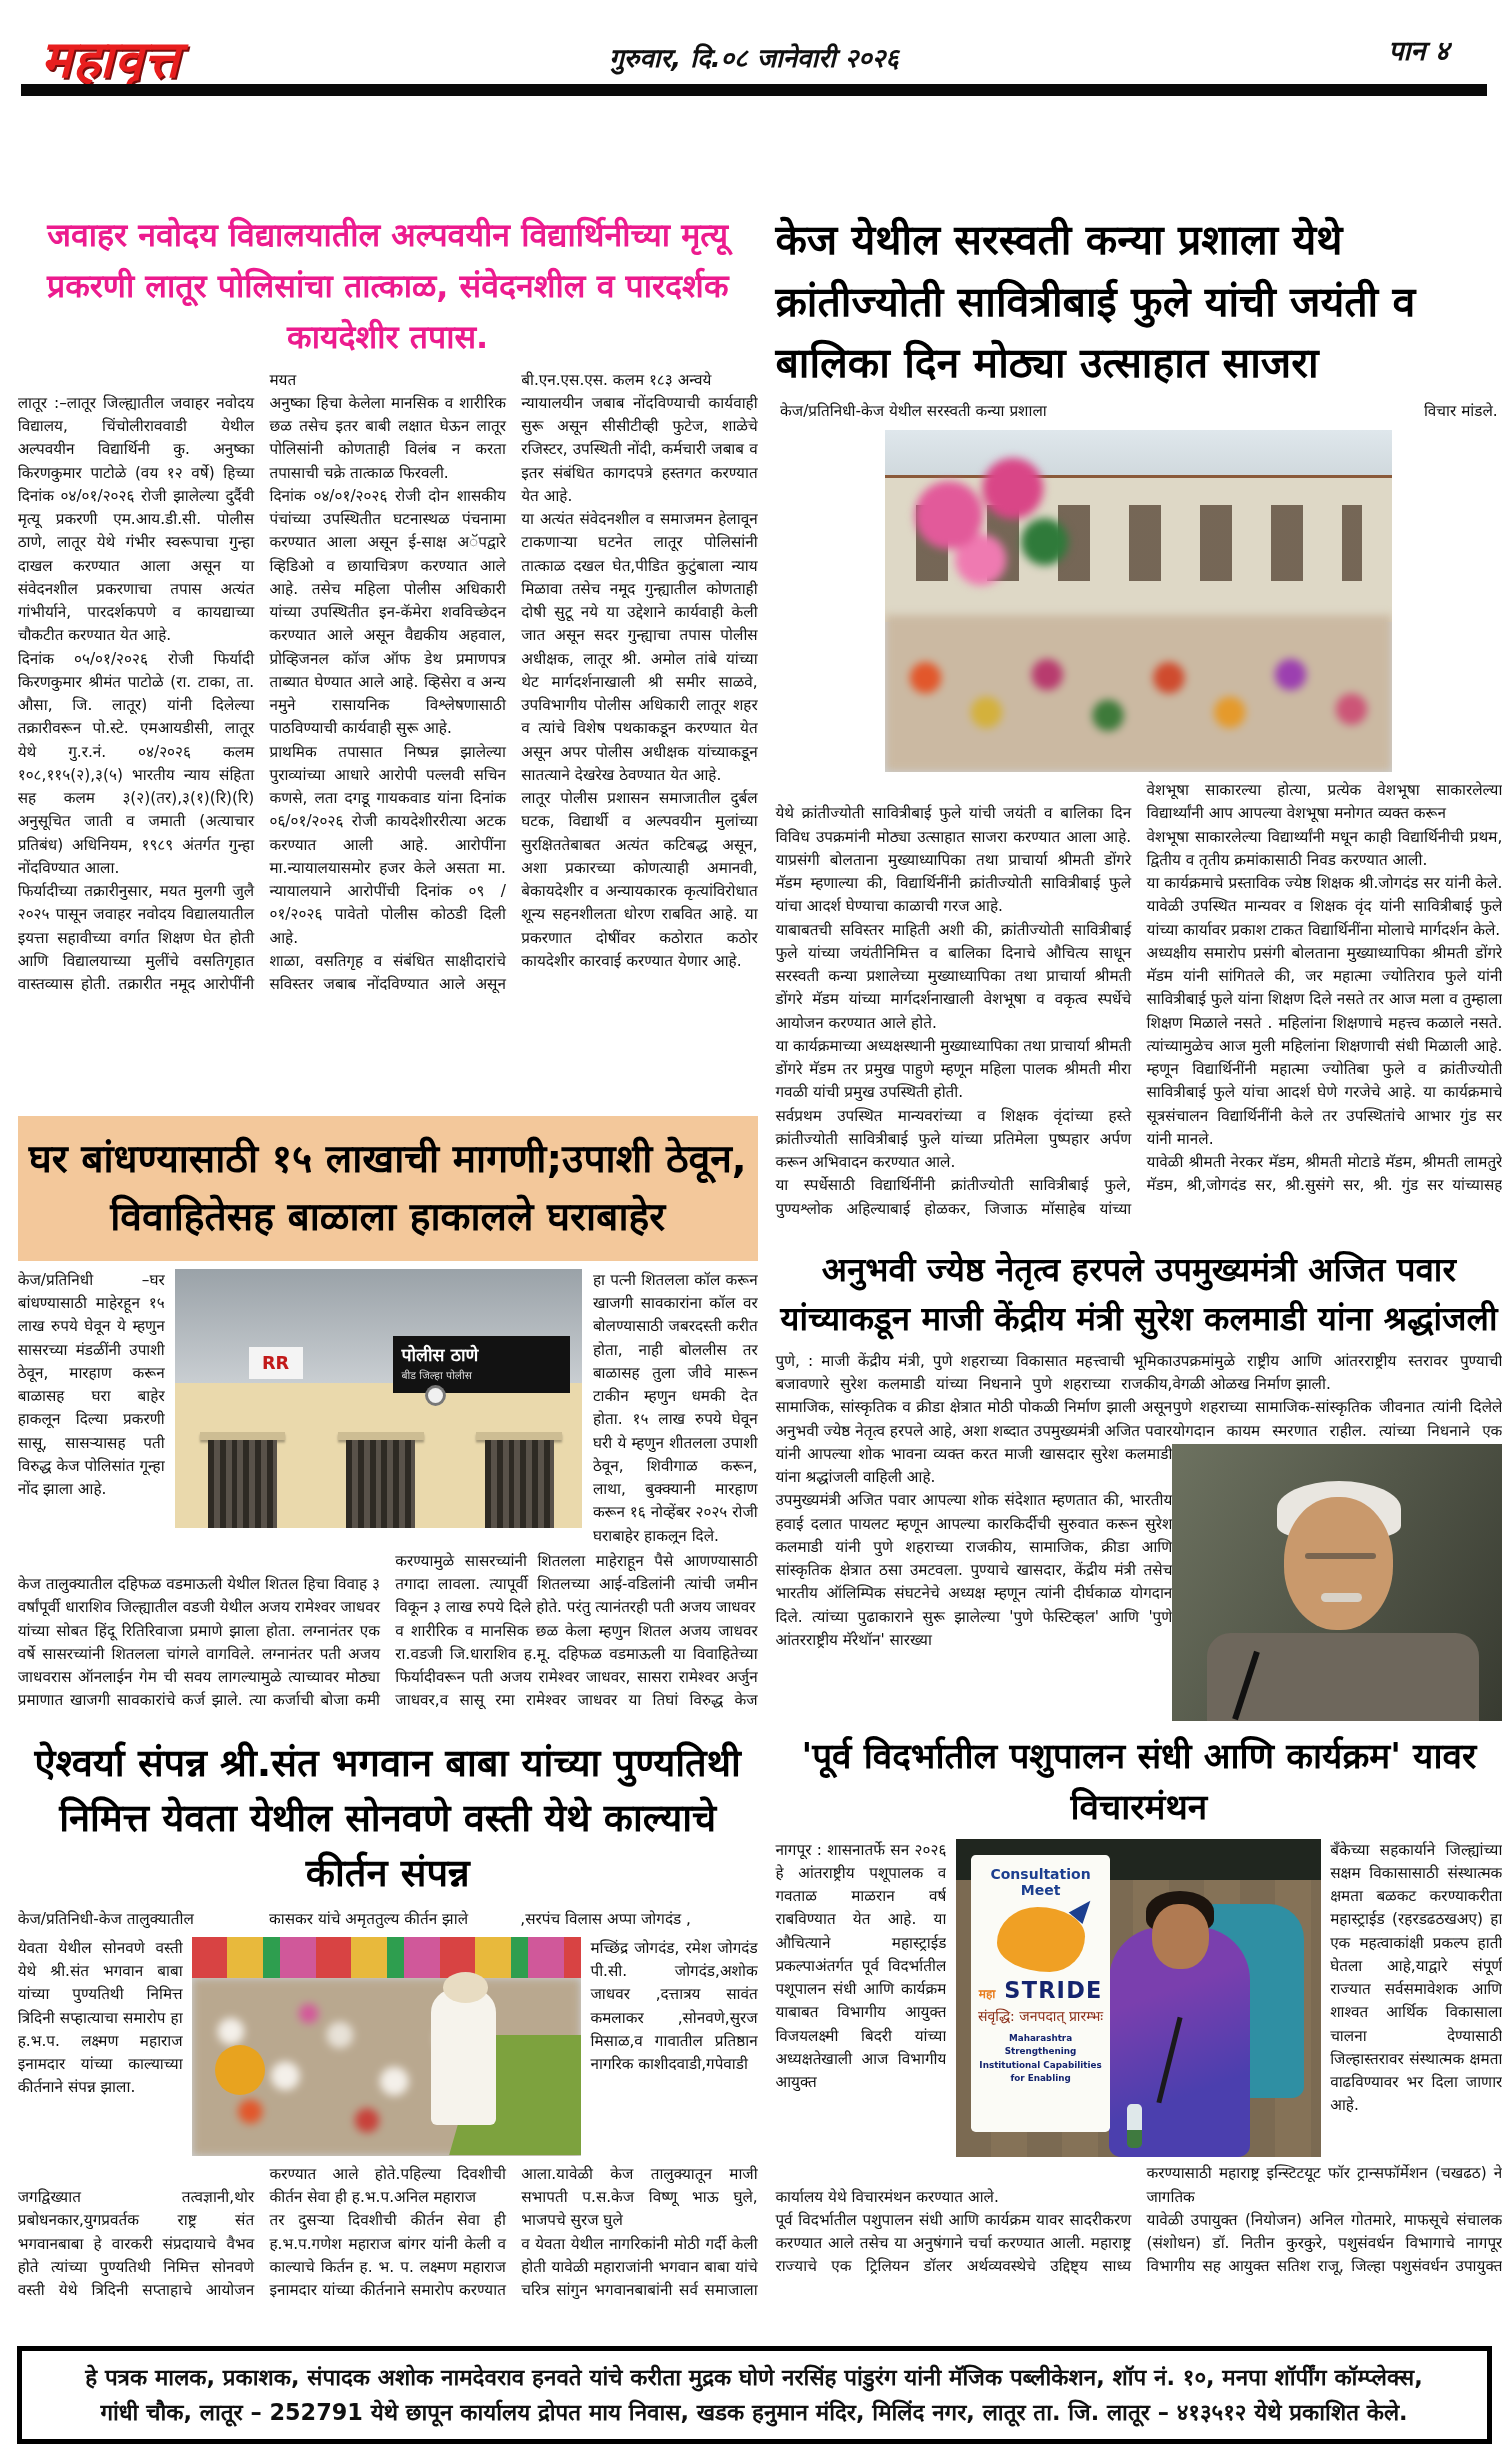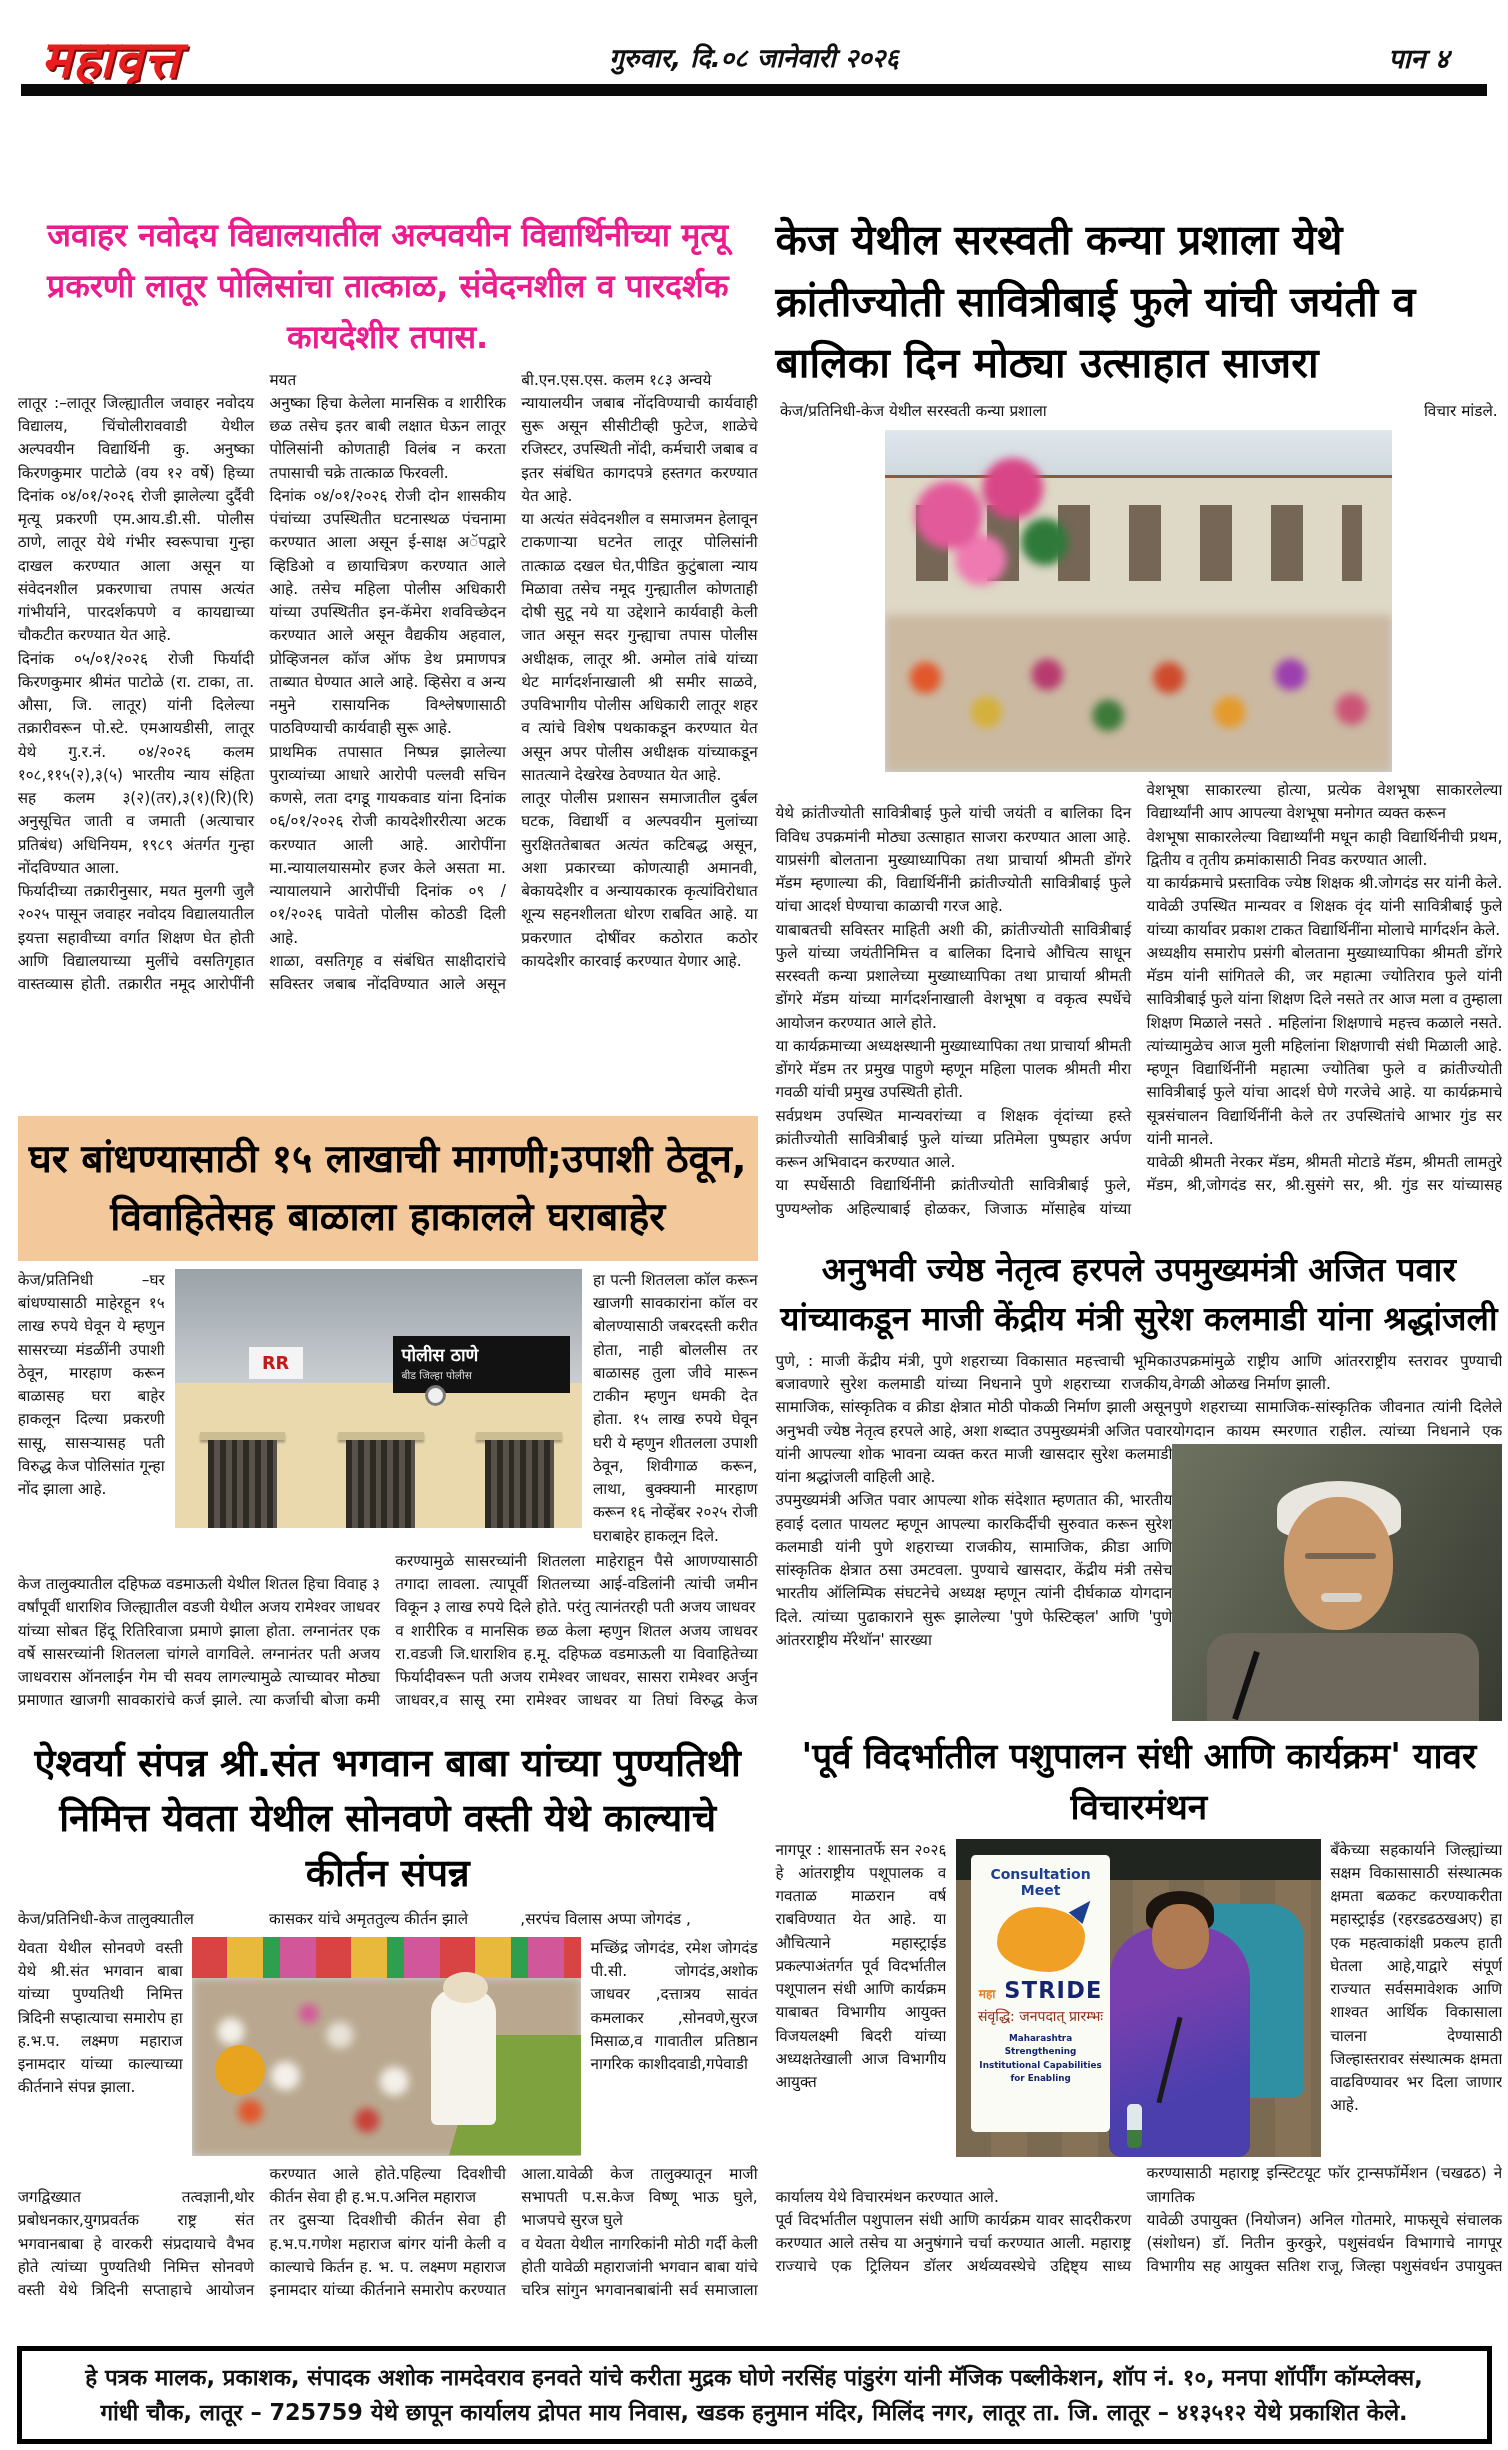--- a/index.html
+++ b/index.html
@@ -5,21 +5,21 @@
   * { margin:0; padding:0; box-sizing:border-box; }
   html,body { background:#ffffff; }
   body { font-family:"DejaVu Sans", sans-serif; color:#111; }
   .page { position:relative; width:1508px; height:2450px; background:#fff; overflow:hidden; margin:0 auto; }
 
   
   .hdr { position:relative; height:94px; padding:0 23.6px;font-style:italic; }
   .masthead { position:absolute; left:41px; top:22.4px; font-size:51px; font-weight:bold;
               color:#e81e1e; text-shadow:1.8px 1.8px 0 #7a0d0d; letter-spacing:1.2px; }
   .dateline { position:absolute; left:0; right:0; top:39px; text-align:center; font-size:26px; font-weight:bold; }
-  .pageno { position:absolute; right:59px; top:39px; font-size:27px; font-weight:bold; }
+  .pageno { position:absolute; right:59px; top:31px; font-size:27px; font-weight:bold; }
   .rule { position:absolute; top:84px; left:21px; right:21px; height:11.8px; background:#0a0a0a; }
 
   
   .main { display:flex; gap:17.7px; padding:0 17.7px; margin-top:116px; }
   .lcol { width:740px; flex:0 0 auto; }
   .rcol { width:727px; flex:0 0 auto; }
 
   .body-text { font-size:15.3px; line-height:1.52; text-align:justify; white-space:pre-line; overflow:hidden; }
   .cols-3 { column-count:3; column-gap:15.3px; }
   .cols-2 { column-count:2; column-gap:15.3px; }
@@ -327,16 +327,16 @@
           <span>कार्यालय येथे विचारमंथन करण्यात आले.
 पूर्व विदर्भातील पशुपालन संधी आणि कार्यक्रम यावर सादरीकरण करण्यात आले तसेच या अनुषंगाने चर्चा करण्यात आली. महाराष्ट्र राज्याचे एक ट्रिलियन डॉलर अर्थव्यवस्थेचे उद्दिष्ट्य साध्य करण्यासाठी महाराष्ट्र इन्स्टिटयूट फॉर ट्रान्सफॉर्मेशन (चखढठ) ने जागतिक</span>
           <span>यावेळी उपायुक्त (नियोजन) अनिल गोतमारे, माफसूचे संचालक (संशोधन) डॉ. नितीन कुरकुरे, पशुसंवर्धन विभागाचे नागपूर विभागीय सह आयुक्त सतिश राजू, जिल्हा पशुसंवर्धन उपायुक्त डॉ. नितीन फुके, सेंटर फॉर पिपल्स कलेक्टिव्हचे सजल कुलकर्णी यांचासह संबंधित विभागाचे वरिष्ठ अधिकारी उपस्थित होते.</span>
         </div>
       </div>
 
     </div>
   </div>
 
   <div class="footer">हे पत्रक मालक, प्रकाशक, संपादक अशोक नामदेवराव हनवते यांचे करीता मुद्रक घोणे नरसिंह पांडुरंग यांनी मॅजिक पब्लीकेशन, शॉप नं. १०, मनपा शॉर्पींग कॉम्प्लेक्स,
-गांधी चौक, लातूर – 725759 येथे छापून कार्यालय द्रोपत माय निवास, खडक हनुमान मंदिर, मिलिंद नगर, लातूर ता. जि. लातूर – ४१३५१२ येथे प्रकाशित केले.</div>
+गांधी चौक, लातूर – 252791 येथे छापून कार्यालय द्रोपत माय निवास, खडक हनुमान मंदिर, मिलिंद नगर, लातूर ता. जि. लातूर – ४१३५१२ येथे प्रकाशित केले.</div>
 
 </div>
 
 
 </body></html>

